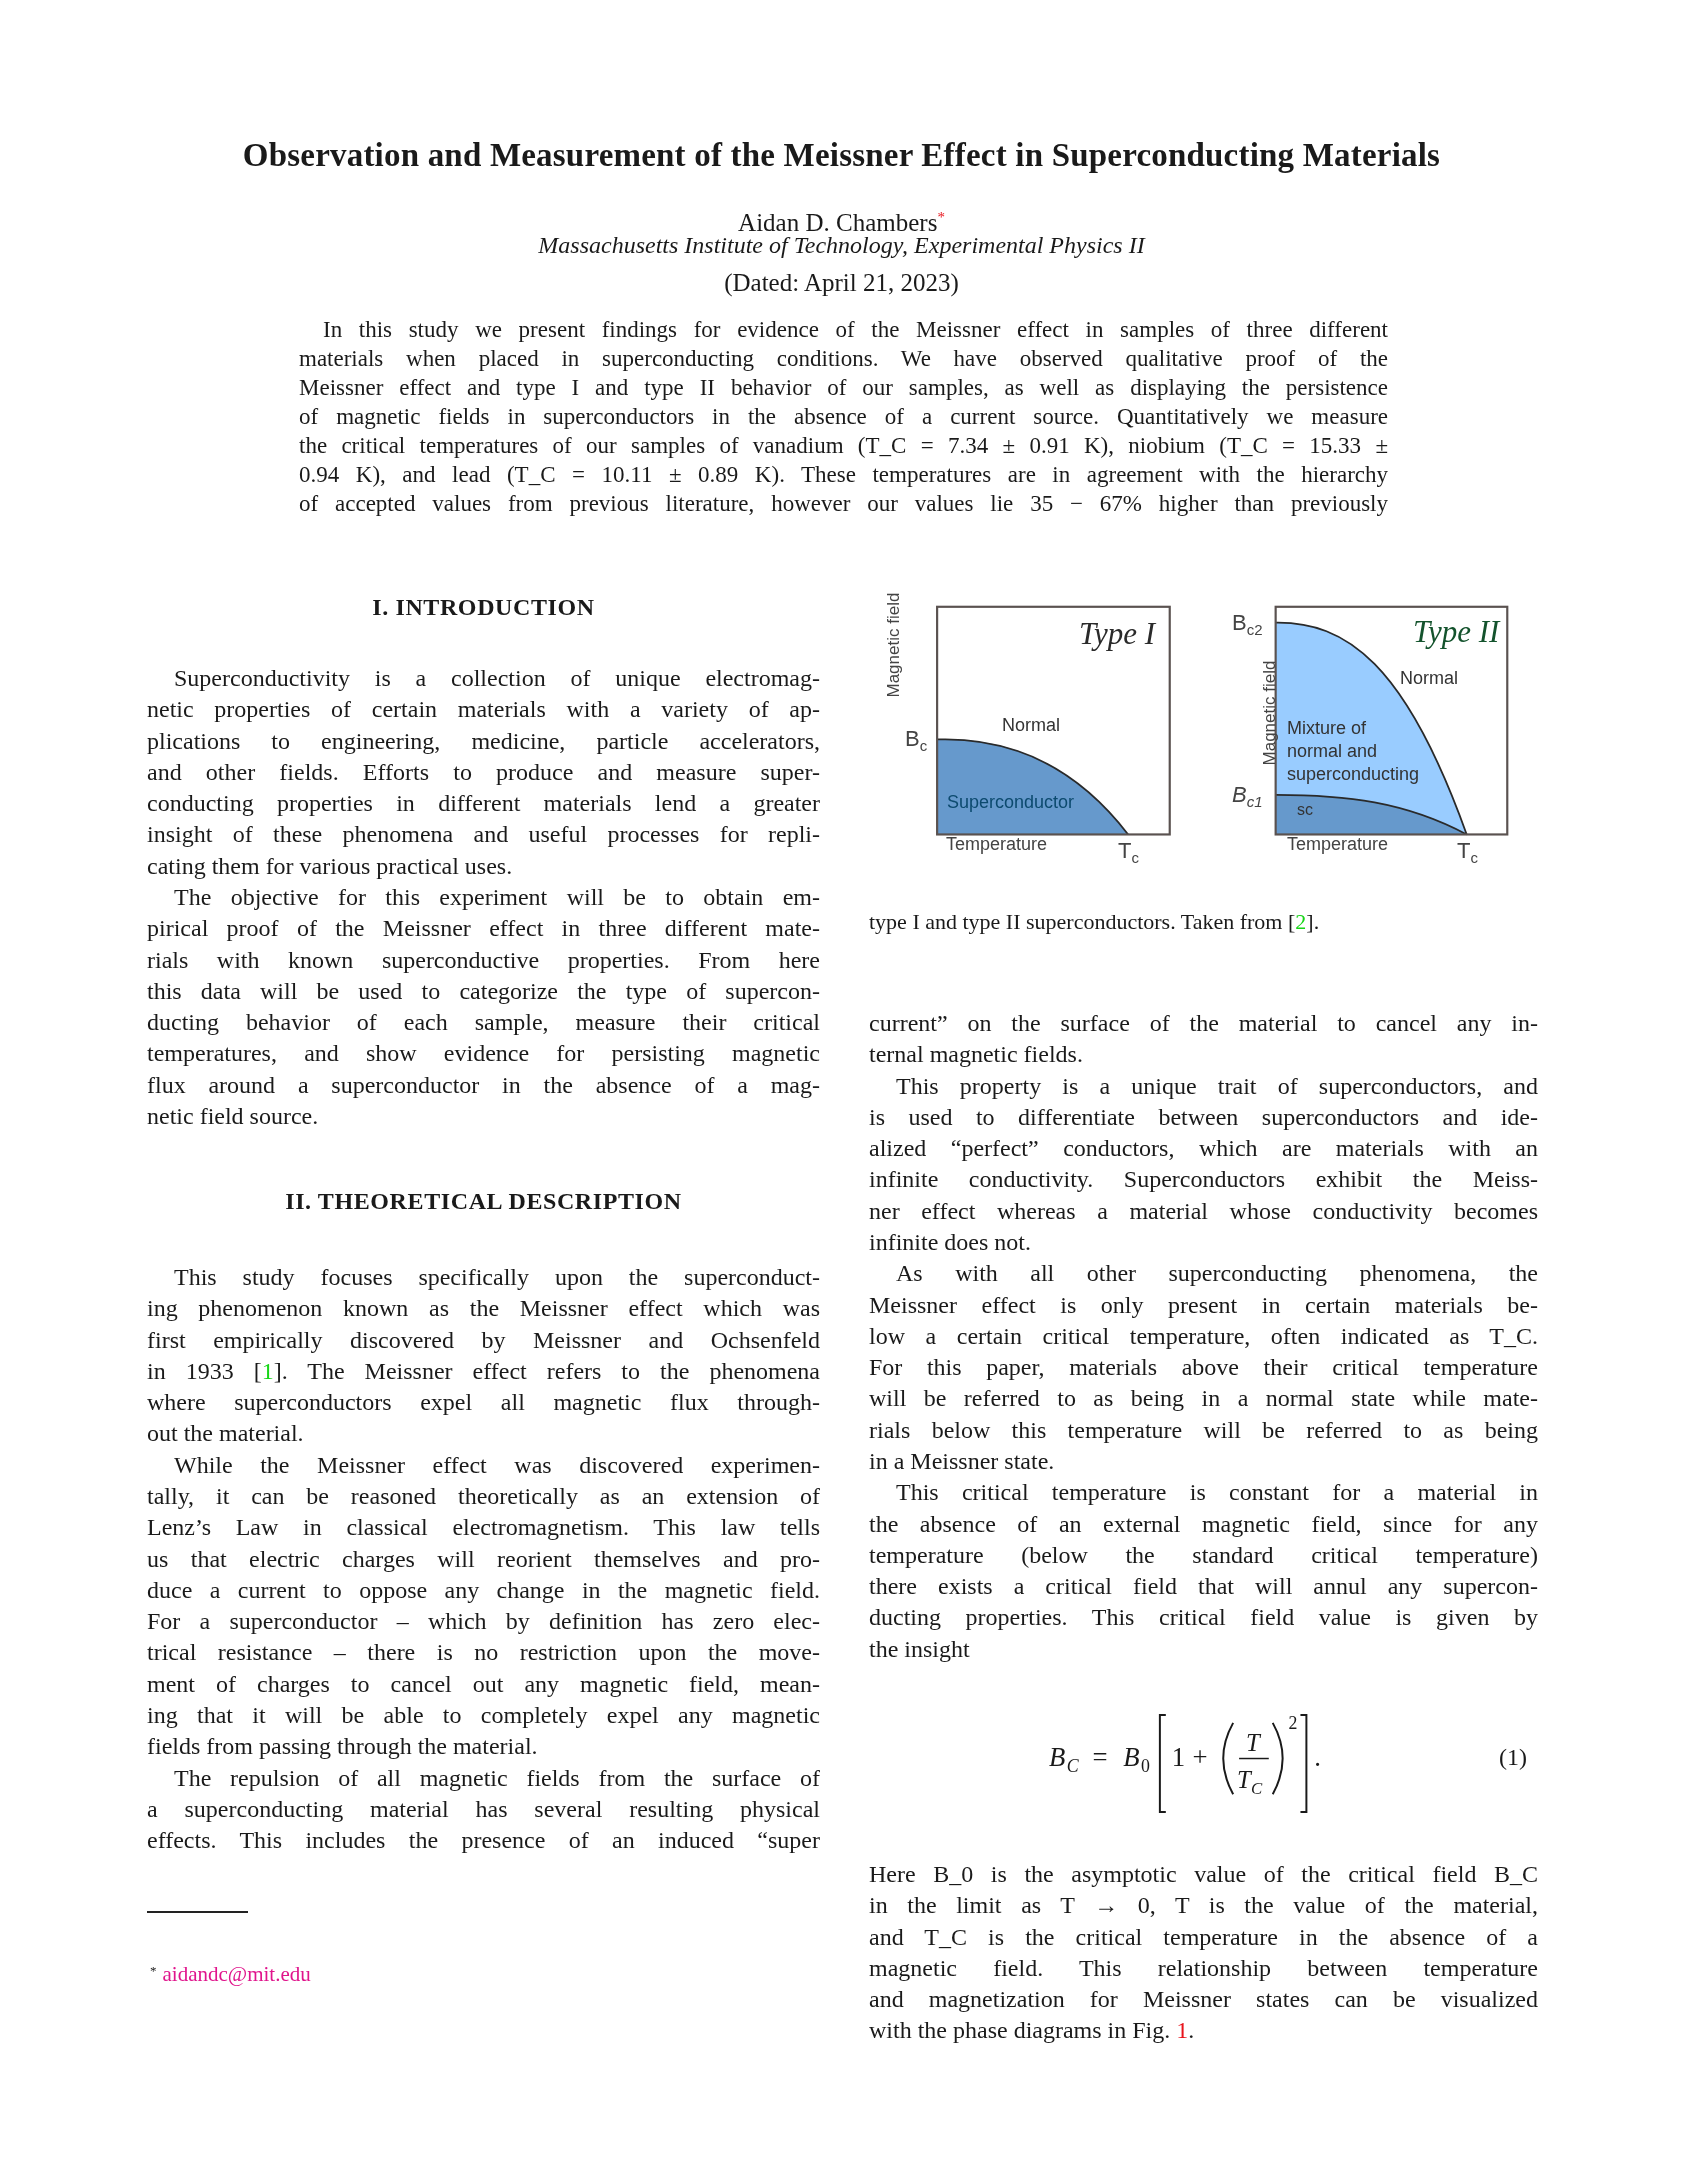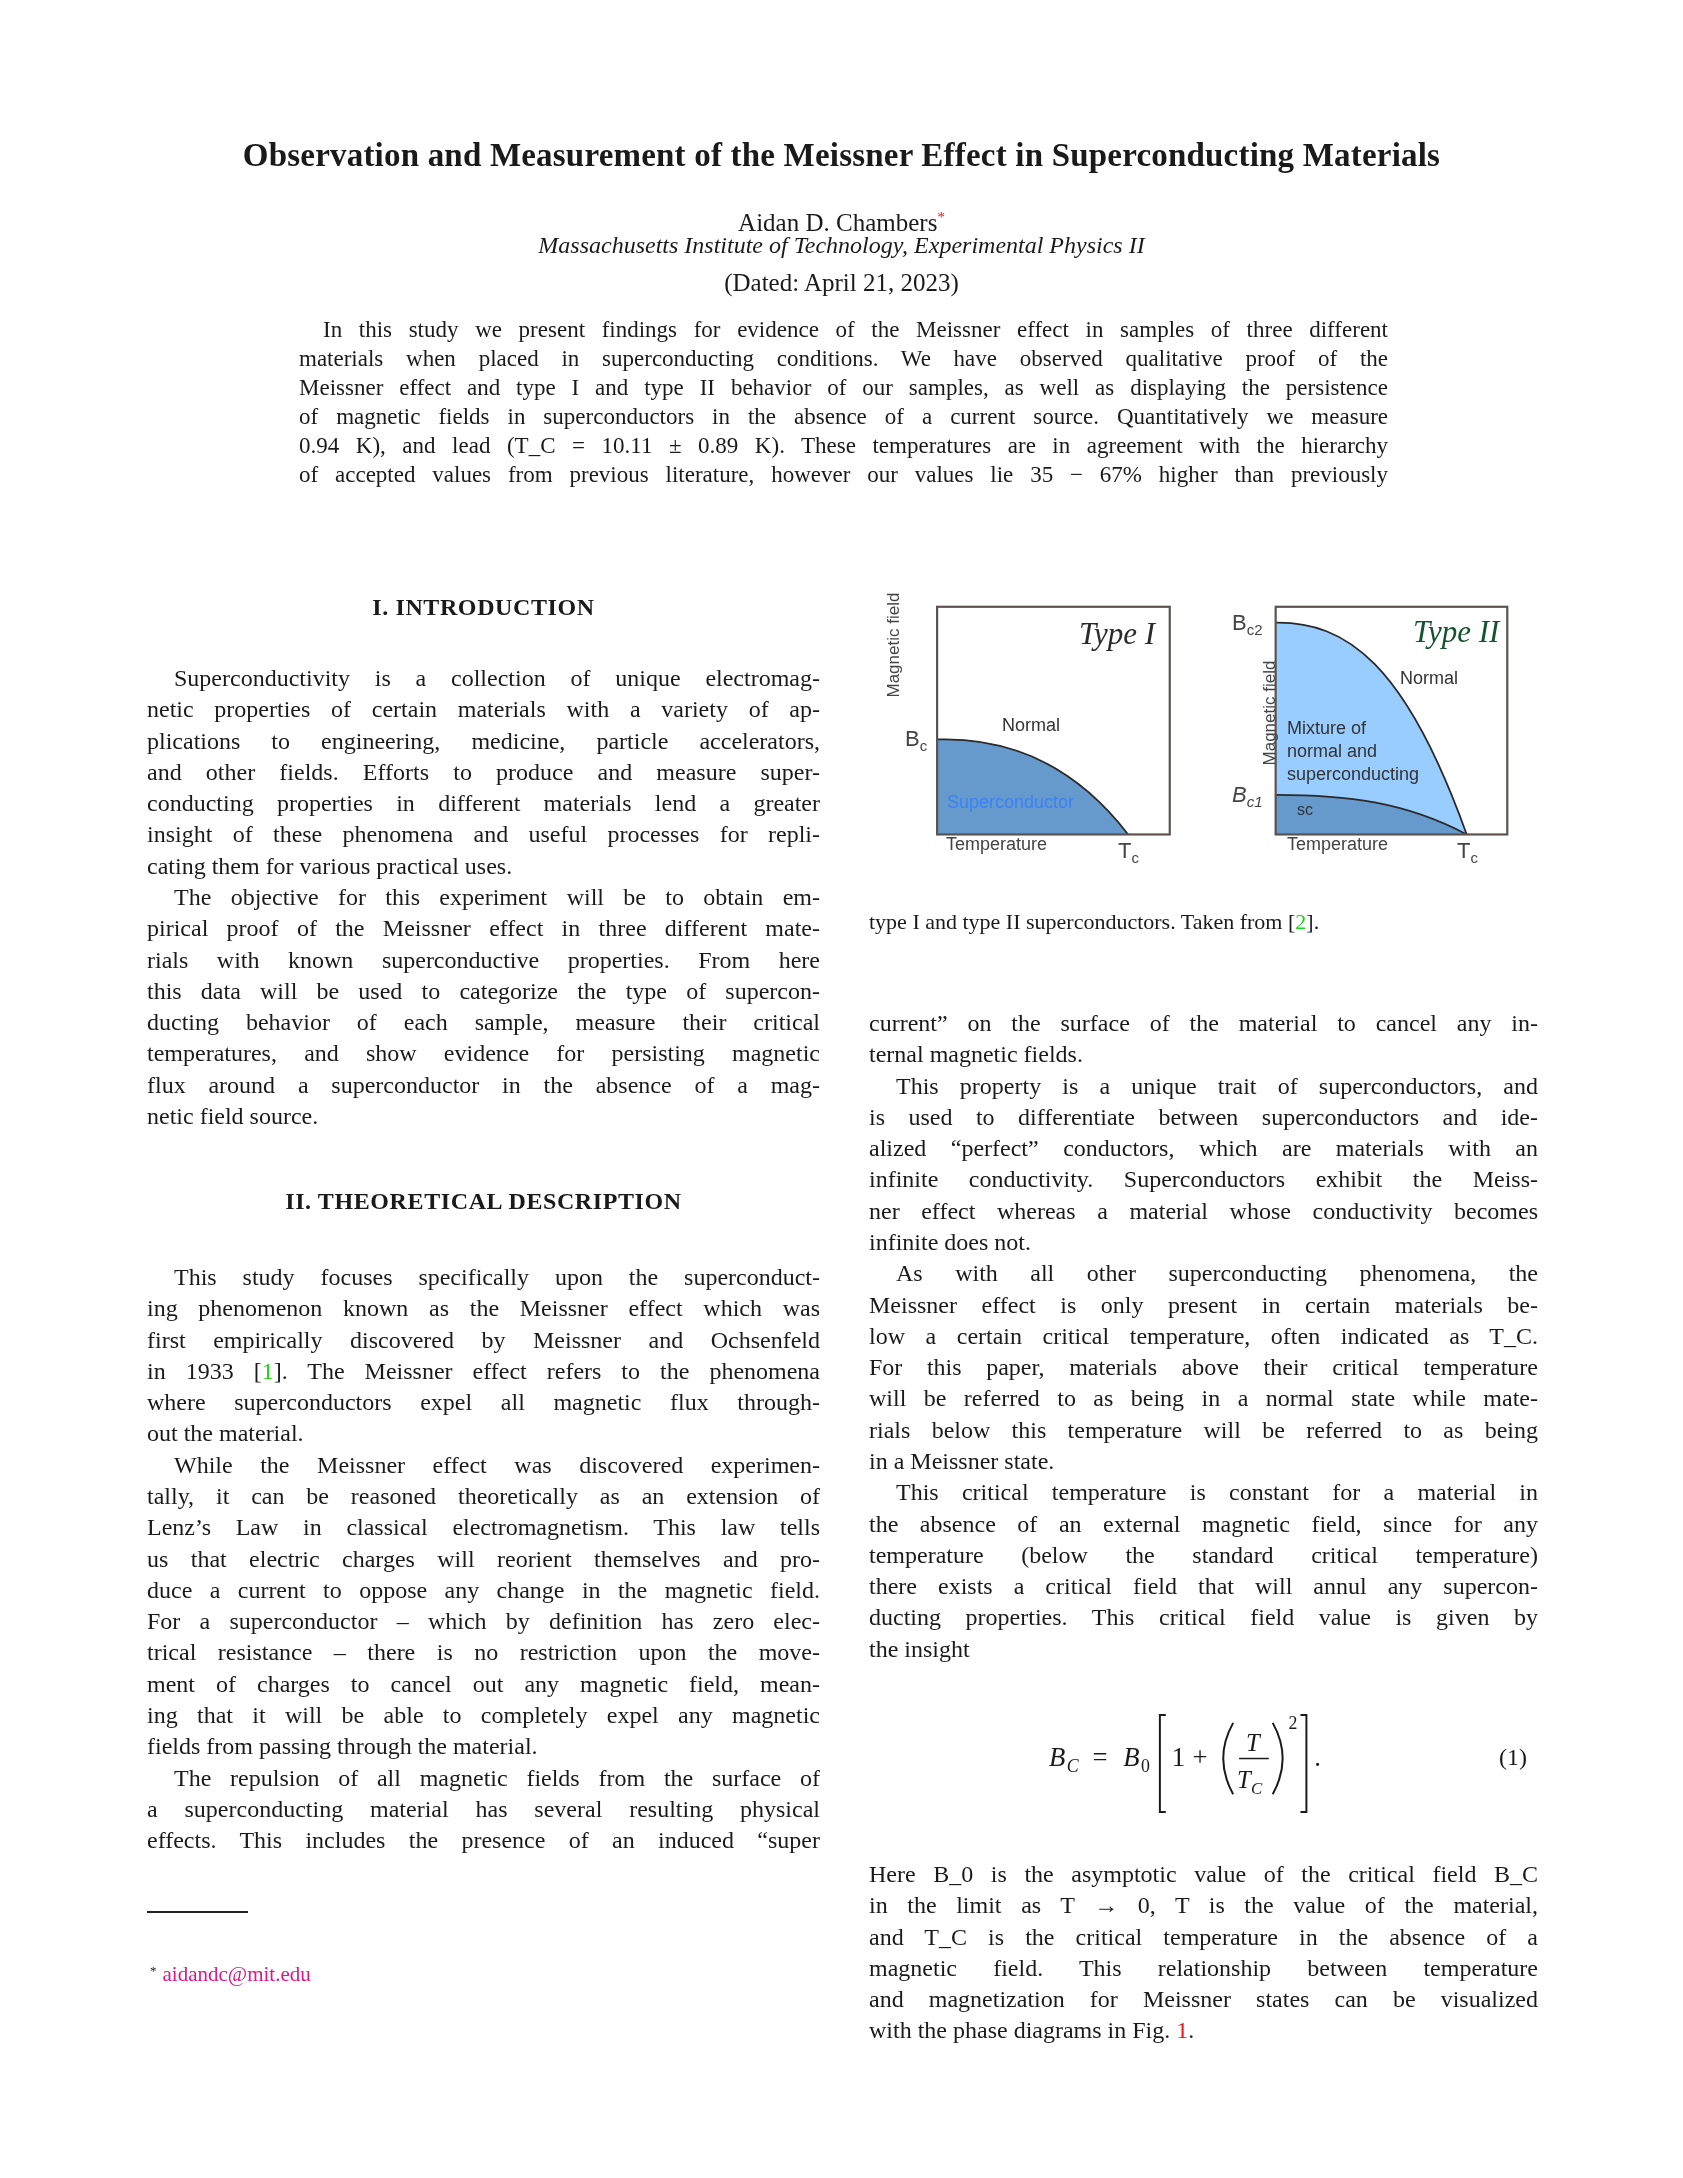--- a/index.html
+++ b/index.html
@@ -43,20 +43,21 @@
   <span>Aidan D. Chambers</span><sup class="red" style="font-size:15px;">*</sup>
 </div>
 <div class="center-line affil" style="top:232px;">Massachusetts Institute of Technology, Experimental Physics II</div>
 <div class="center-line" style="top:269px;">(Dated: April 21, 2023)</div>
 
 <div class="abstract">
   <span class="ln indent">In this study we present findings for evidence of the Meissner effect in samples of three different</span>
   <span class="ln">materials when placed in superconducting conditions.  We have observed qualitative proof of the</span>
   <span class="ln">Meissner effect and type I and type II behavior of our samples, as well as displaying the persistence</span>
   <span class="ln">of magnetic fields in superconductors in the absence of a current source. Quantitatively we measure</span>
+  <span class="ln">the critical temperatures of our samples of vanadium (T_C = 7.34 ± 0.91 K), niobium (T_C = 15.33 ±</span>
   <span class="ln">0.94 K), and lead (T_C = 10.11 ± 0.89 K).  These temperatures are in agreement with the hierarchy</span>
   <span class="ln">of accepted values from previous literature, however our values lie 35 − 67% higher than previously</span>
 </div>
 
 <div class="heading" style="left:147px; width:673px; top:594px;">I.   INTRODUCTION</div>
 
 <div class="col leftcol" style="top:665px;">
   <div class="ln ind" style="top:0px; width:673px;">Superconductivity is a collection of unique electromag-</div>
   <div class="ln" style="top:31px; width:673px;">netic properties of certain materials with a variety of ap-</div>
   <div class="ln" style="top:63px; width:673px;">plications to engineering, medicine, particle accelerators,</div>
@@ -118,21 +119,21 @@
       <path d="M429,213 C500,213 560,220 622,253 L429,253 Z" fill="#6699cc" stroke="none"></path>
       <path d="M429,213 C500,213 560,220 622,253" fill="none" stroke="#2a2a2a" stroke-width="1.8"></path>
       <rect x="429" y="23" width="234" height="230" fill="none" stroke="#5a5250" stroke-width="2.2"></rect>
     </g>
   </svg>
 
   
   <div style="position:absolute; left:228px; top:32px; font-family:'Liberation Serif',serif; font-style:italic; font-size:31px; color:#2a2a2a;">Type I</div>
   <div style="position:absolute; left:-2px; top:59px; width:89px; height:20px; transform:rotate(-90deg); transform-origin:center; font-family:'Liberation Sans',sans-serif; font-size:17px; color:#444; white-space:nowrap; text-align:center;">Magnetic field</div>
   <div style="position:absolute; left:151px; top:131px; font-family:'Liberation Sans',sans-serif; font-size:18px; color:#333;">Normal</div>
-  <div style="position:absolute; left:96px; top:208px; font-family:'Liberation Sans',sans-serif; font-size:18px; color:#3b82f6;">Superconductor</div>
+  <div style="position:absolute; left:96px; top:208px; font-family:'Liberation Sans',sans-serif; font-size:18px; color:#0c4a6e;">Superconductor</div>
   <div style="position:absolute; left:95px; top:250px; font-family:'Liberation Sans',sans-serif; font-size:18px; color:#444;">Temperature</div>
   <div style="position:absolute; left:54px; top:142px; font-family:'Liberation Sans',sans-serif; font-size:22px; color:#444;"><span>B</span><sub style="font-size:15px;">c</sub></div>
   <div style="position:absolute; left:267px; top:254px; font-family:'Liberation Sans',sans-serif; font-size:22px; color:#444;"><span>T</span><sub style="font-size:15px;">c</sub></div>
 
   
   <div style="position:absolute; left:562px; top:30px; font-family:'Liberation Serif',serif; font-style:italic; font-size:31px; color:#14532d;">Type II</div>
   <div style="position:absolute; left:364px; top:119px; width:109px; height:20px; transform:rotate(-90deg); transform-origin:center; font-family:'Liberation Sans',sans-serif; font-size:17px; color:#444; white-space:nowrap; text-align:center;">Magnetic field</div>
   <div style="position:absolute; left:549px; top:84px; font-family:'Liberation Sans',sans-serif; font-size:18px; color:#333;">Normal</div>
   <div style="position:absolute; left:436px; top:133px; font-family:'Liberation Sans',sans-serif; font-size:18px; color:#333; line-height:23px;">
     <div>Mixture of</div>

